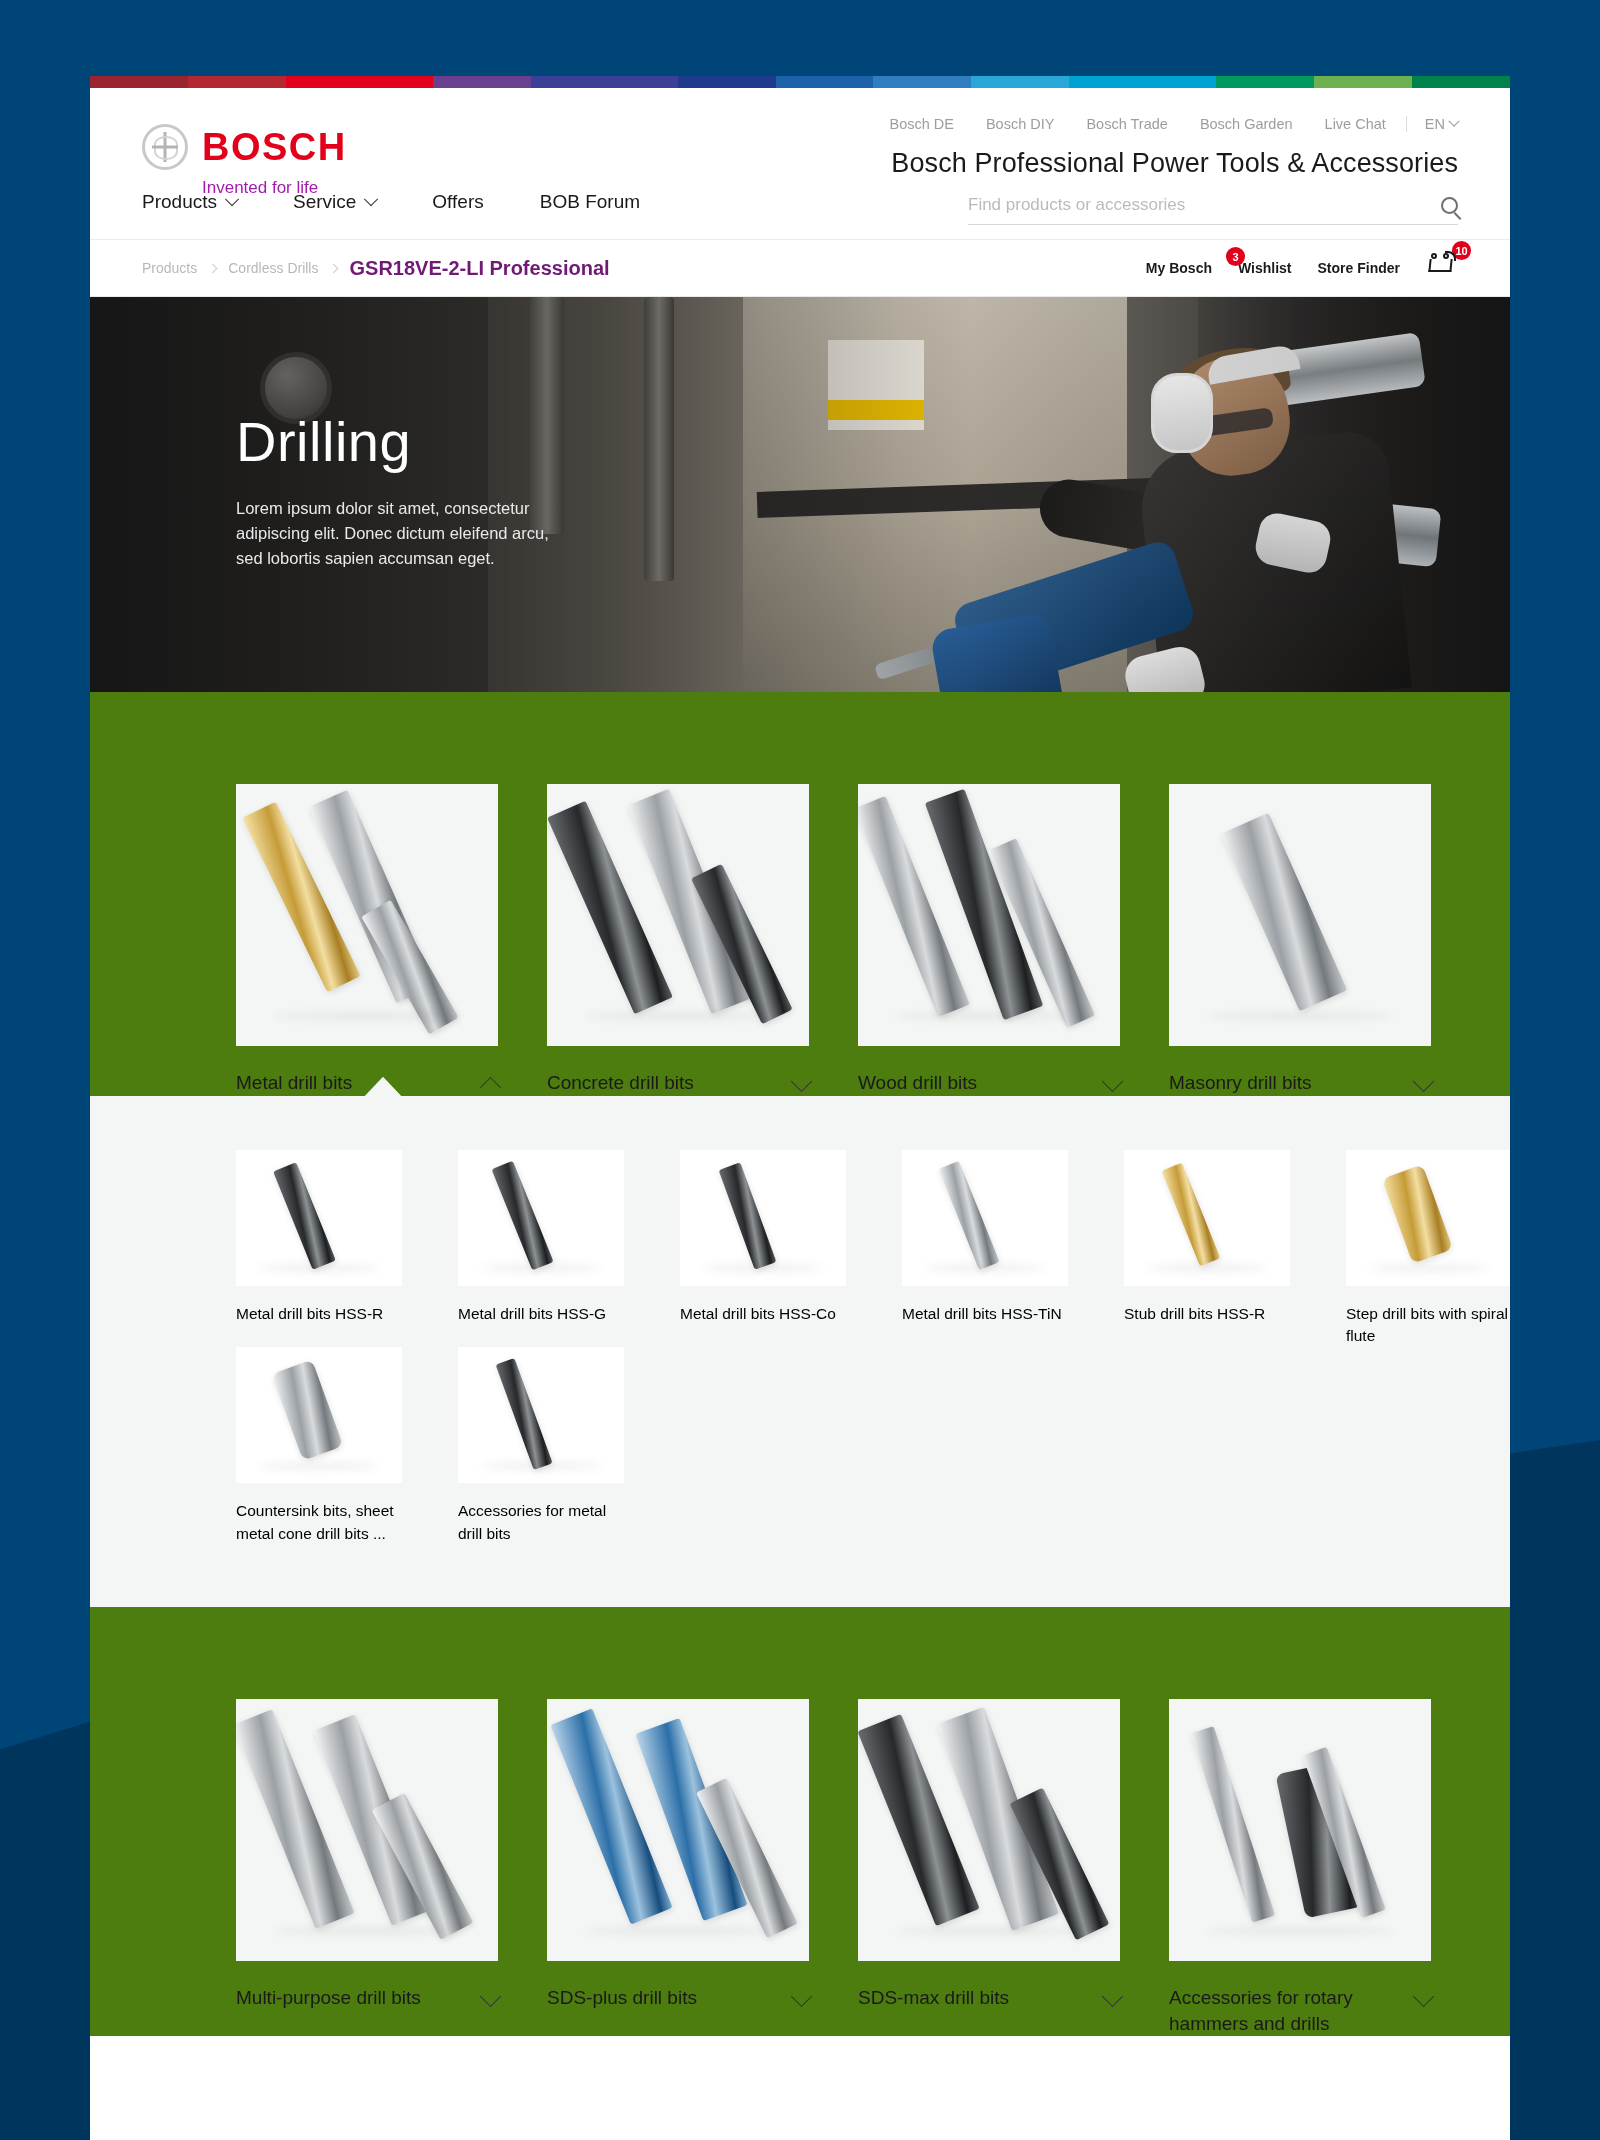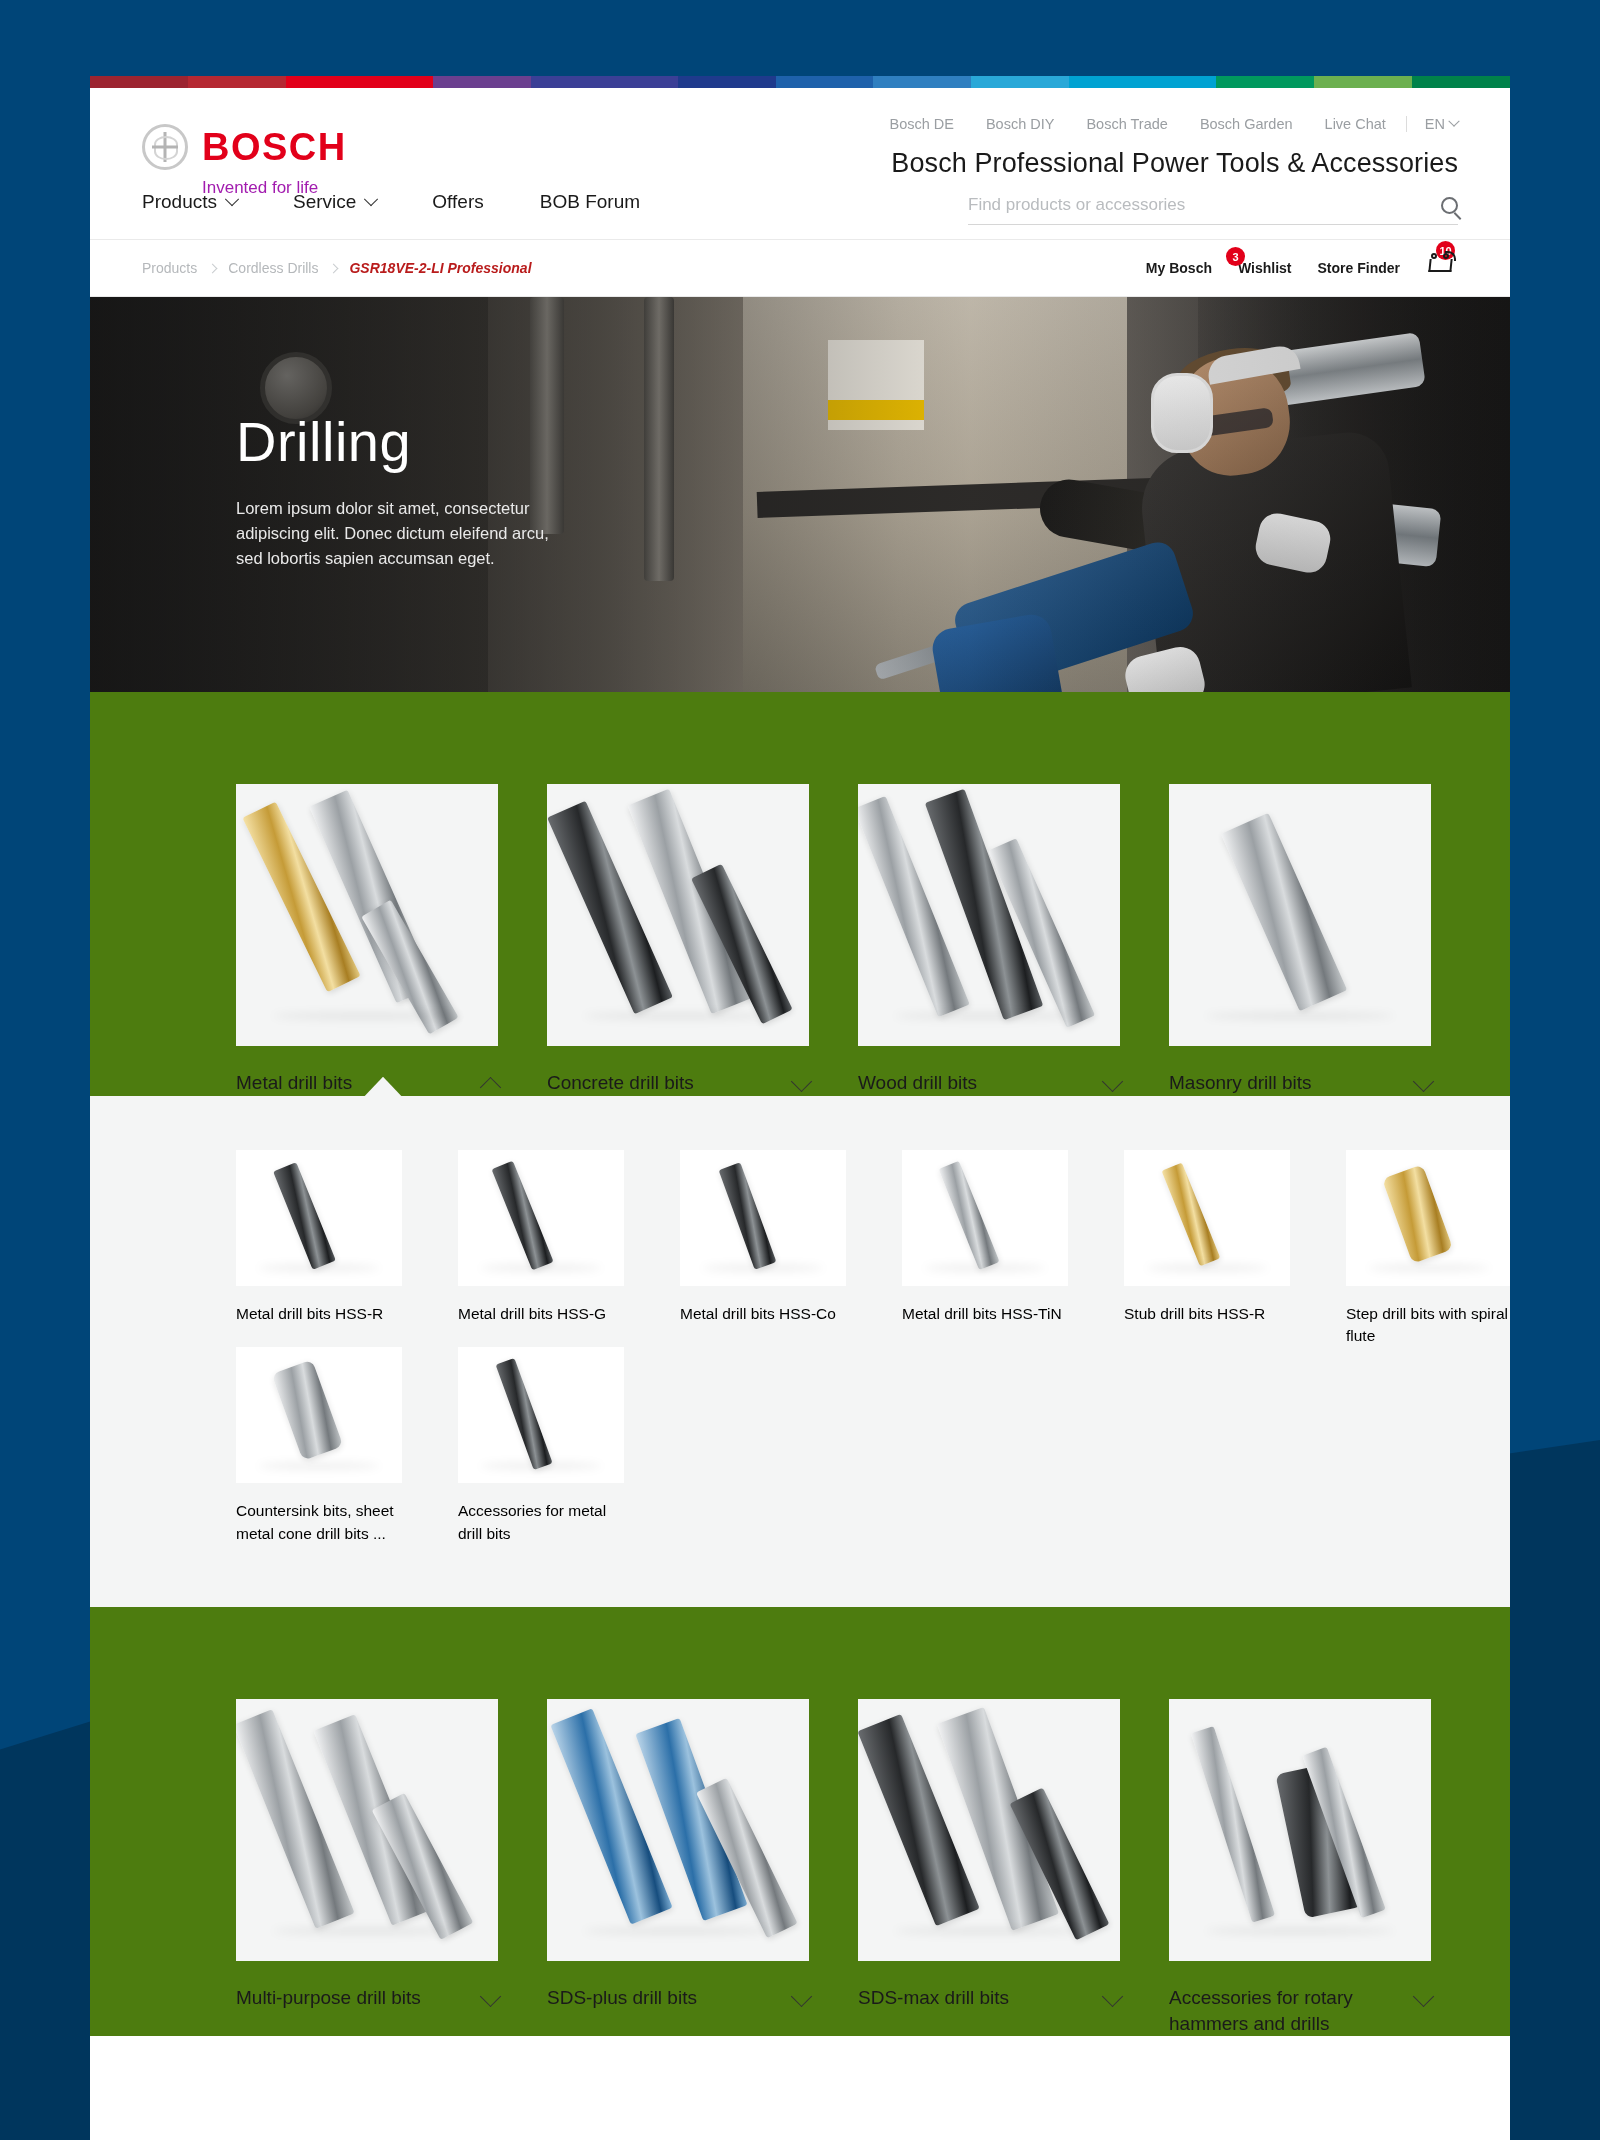--- a/index.html
+++ b/index.html
@@ -99,21 +99,21 @@
   
   .crumb-bar {
     border-top: 1px solid #eaeaea; border-bottom: 1px solid #eaeaea;
     height: 58px; display: flex; align-items: center; padding: 0 52px;
     background: #fff;
   }
   .crumbs { display: flex; align-items: center; gap: 12px; flex: 1; }
   .crumbs a { font-size: 14px; color: #b5b8bb; text-decoration: none; }
   .crumbs .sep { width: 7px; height: 7px; border-right: 1.4px solid #c9cccf; border-top: 1.4px solid #c9cccf;
                  transform: rotate(45deg); }
-  .crumbs .current { font-size: 14px; color: #b91c1c; font-weight: bold; font-style: italic; }
+  .crumbs .current { font-size: 20px; color: #701a75; font-weight: bold; }
 
   .crumb-tools { display: flex; align-items: center; gap: 26px; }
   .crumb-tools a { font-size: 14px; color: #1a1a1a; text-decoration: none; font-weight: bold; position: relative; }
   .badge {
     position: absolute; top: -13px; left: -12px;
     background: #e2001a; color: #fff; font-size: 11px; font-weight: bold;
     min-width: 19px; height: 19px; border-radius: 50%;
     display: flex; align-items: center; justify-content: center; padding: 0 3px;
   }
   .cart-wrap { position: relative; width: 32px; height: 26px; }
@@ -125,21 +125,21 @@
   }
   .cart-ico .handle {
     position: absolute; left: 19px; top: -4px; width: 11px; height: 10px;
     border-top: 2px solid #1a1a1a; border-right: 2px solid #1a1a1a;
     border-radius: 0 8px 0 0;
   }
   .cart-ico .w1, .cart-ico .w2 {
     position: absolute; bottom: -4px; width: 6px; height: 6px; border: 2px solid #1a1a1a; border-radius: 50%;
   }
   .cart-ico .w1 { left: 5px; } .cart-ico .w2 { left: 17px; }
-  .cart-wrap .badge { top: -14px; left: 10px; }
+  .cart-wrap .badge { top: -14px; left: 26px; }
 
   
   .hero { position: relative; height: 395px; overflow: hidden; background: #3a3733; }
   .hero-photo { position: absolute; inset: 0; }
   .hero-photo .layer { position: absolute; }
   
   .hp-bg {
     inset: 0;
     background:
       linear-gradient(90deg, #2b2926 0%, #3e3b37 18%, #6c665d 33%, #8d8579 46%, #b3aa9c 57%, #6d6862 70%, #3c3a38 86%, #232221 100%);

